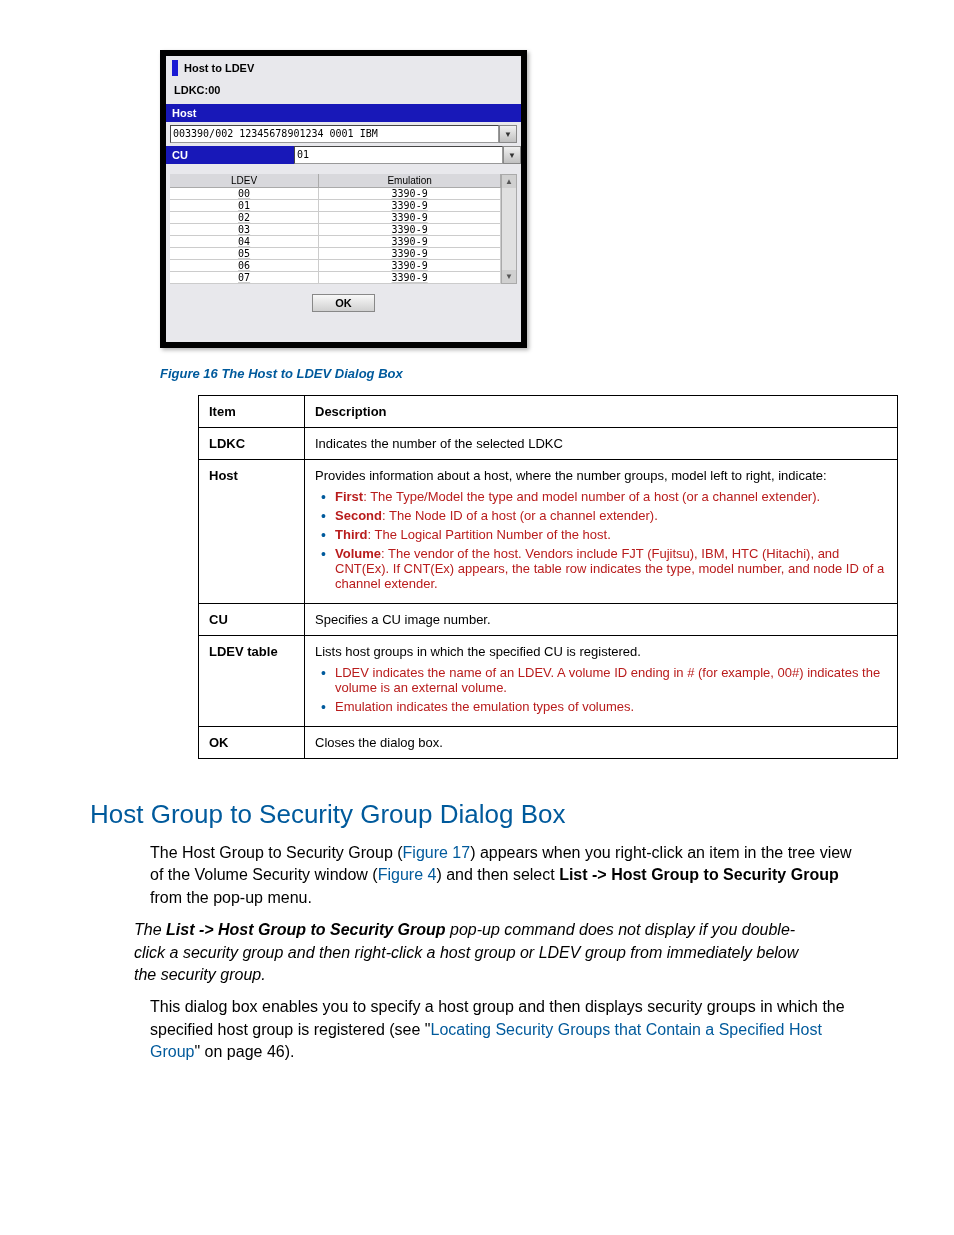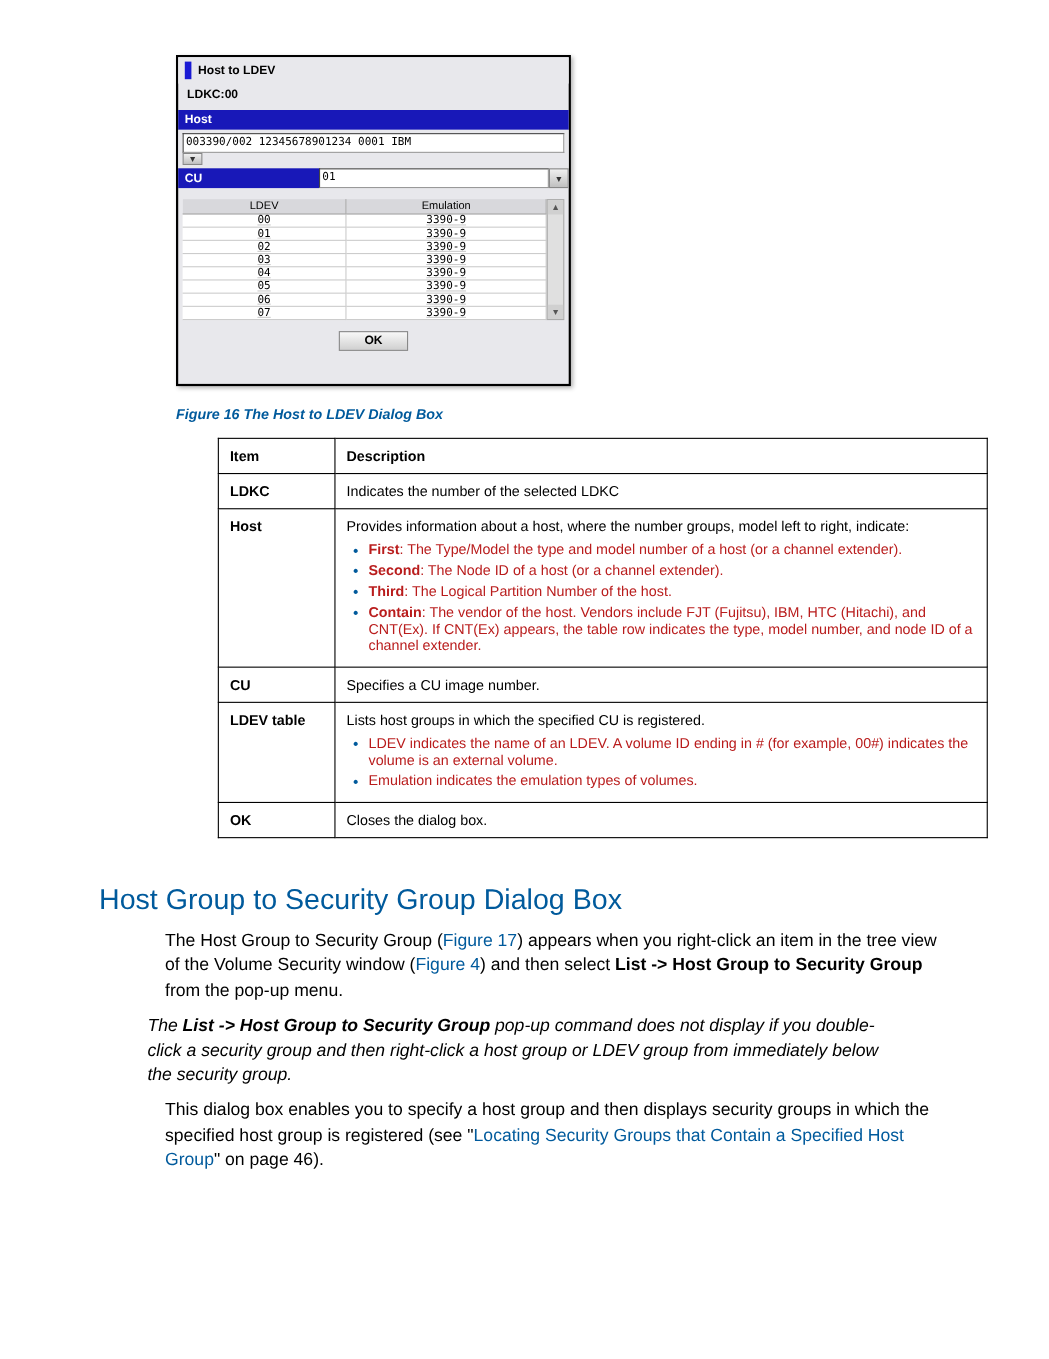--- a/index.html
+++ b/index.html
@@ -12,21 +12,21 @@
     background: #fff;
   }
   .page {
     padding: 50px 90px 40px 90px;
   }
   
   .dialog-wrap {
     margin-left: 70px;
     width: 355px;
     background: #e8e8ec;
-    border: 2px solid #000000;
+    border: 6px solid #000000;
     box-shadow: 2px 2px 4px rgba(0,0,0,0.3);
     padding-bottom: 30px;
   }
   .dlg-titlebar {
     display: flex;
     align-items: center;
     padding: 4px 6px;
     background: #e8e8ec;
   }
   .dlg-title-accent {
@@ -51,21 +51,20 @@
     color: #fff;
     font-size: 11px;
     font-weight: bold;
     padding: 3px 6px;
   }
   .dlg-select-row {
     display: flex;
     align-items: stretch;
     padding: 3px 4px;
     background: #e8e8ec;
-    flex-direction: column;
   }
   .dlg-select-input {
     flex: 1;
     background: #fff;
     border: 1px inset #999;
     font-family: monospace;
     font-size: 10px;
     padding: 1px 2px;
     line-height: 14px;
   }
@@ -335,21 +334,21 @@
         <td>Indicates the number of the selected LDKC</td>
       </tr>
       <tr>
         <td class="item-col">Host</td>
         <td>
           <span>Provides information about a host, where the number groups, model left to right, indicate:</span>
           <ul>
             <li><span class="b">First</span><span>: The Type/Model the type and model number of a host (or a channel extender).</span></li>
             <li><span class="b">Second</span><span>: The Node ID of a host (or a channel extender).</span></li>
             <li><span class="b">Third</span><span>: The Logical Partition Number of the host.</span></li>
-            <li><span class="b">Contain</span><span>: The vendor of the host. Vendors include FJT (Fujitsu), IBM, HTC (Hitachi), and CNT(Ex). If CNT(Ex) appears, the table row indicates the type, model number, and node ID of a channel extender.</span></li>
+            <li><span class="b">Volume</span><span>: The vendor of the host. Vendors include FJT (Fujitsu), IBM, HTC (Hitachi), and CNT(Ex). If CNT(Ex) appears, the table row indicates the type, model number, and node ID of a channel extender.</span></li>
           </ul>
         </td>
       </tr>
       <tr>
         <td class="item-col">CU</td>
         <td>Specifies a CU image number.</td>
       </tr>
       <tr>
         <td class="item-col"><span class="b">LDEV</span> table</td>
         <td>

